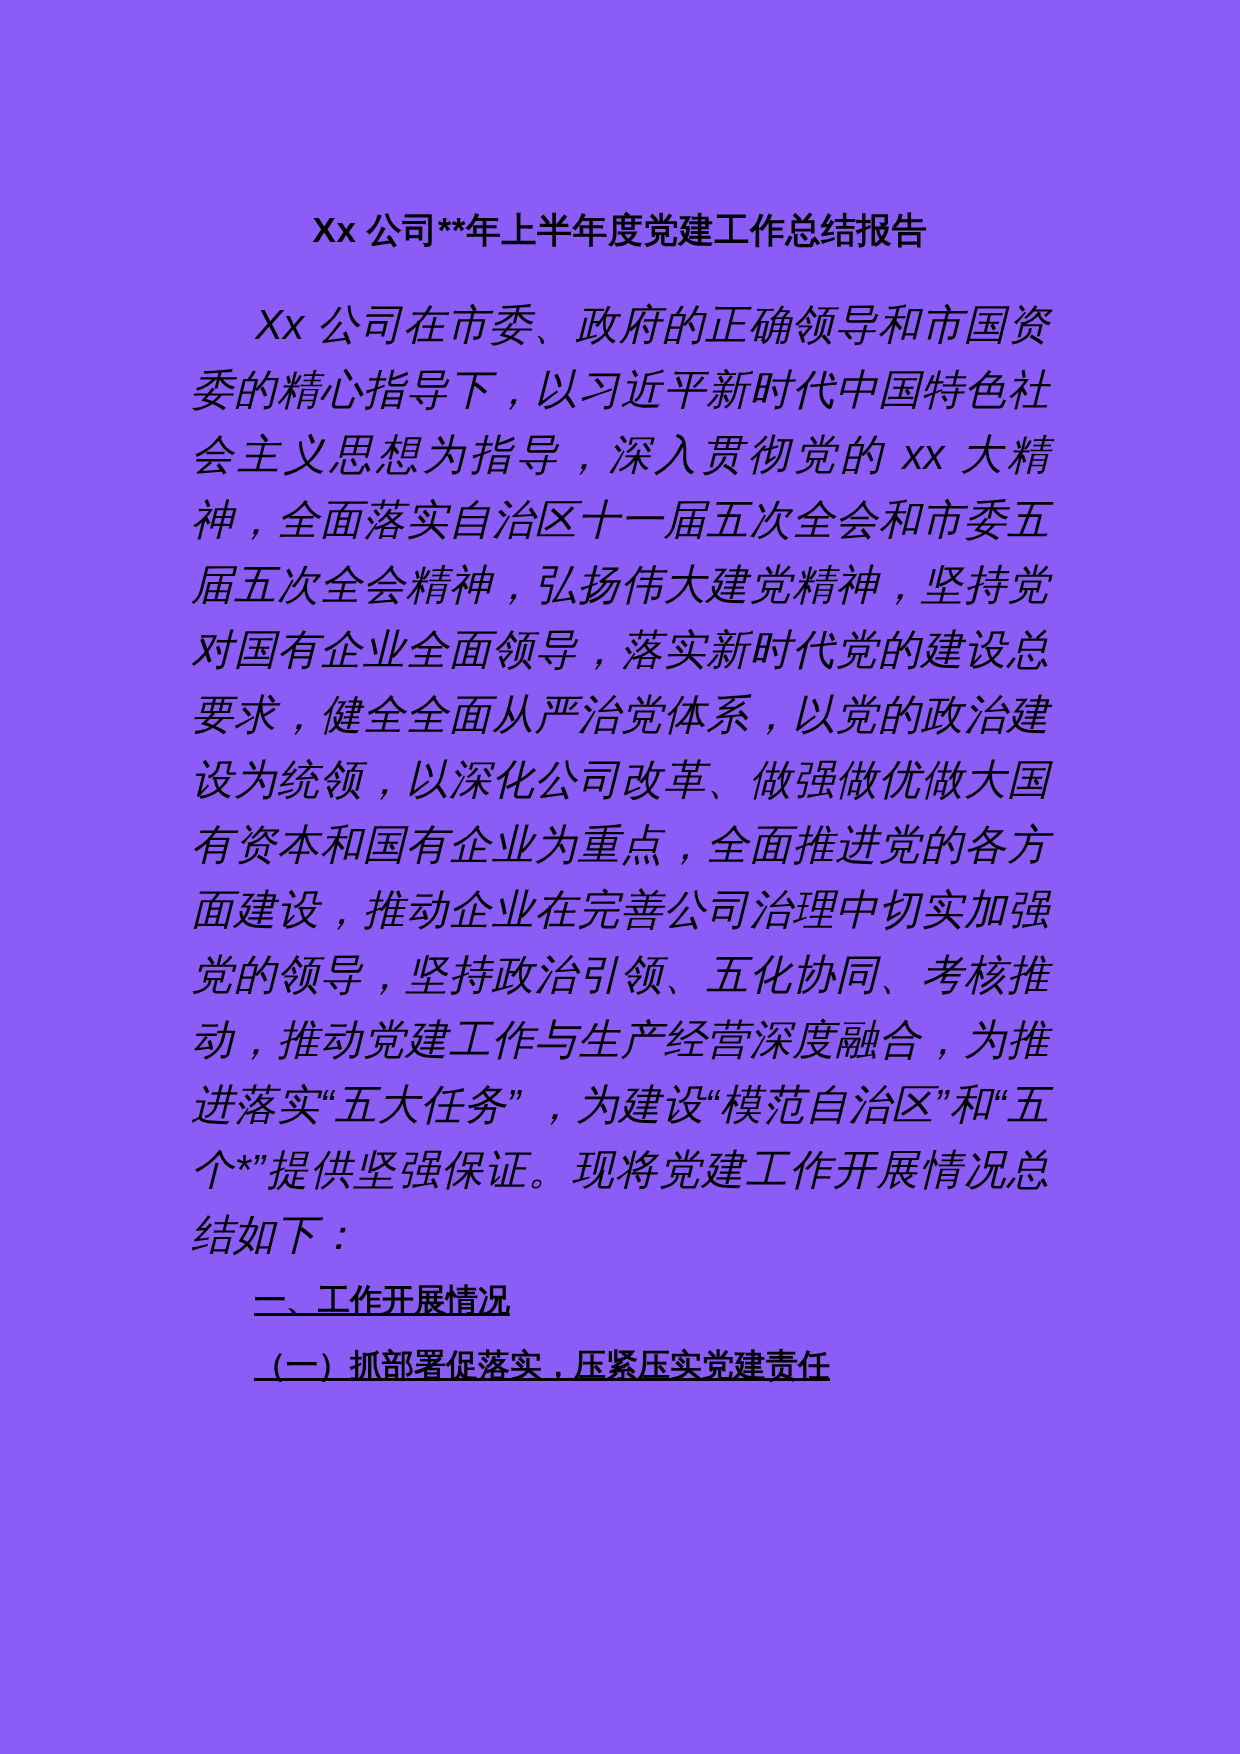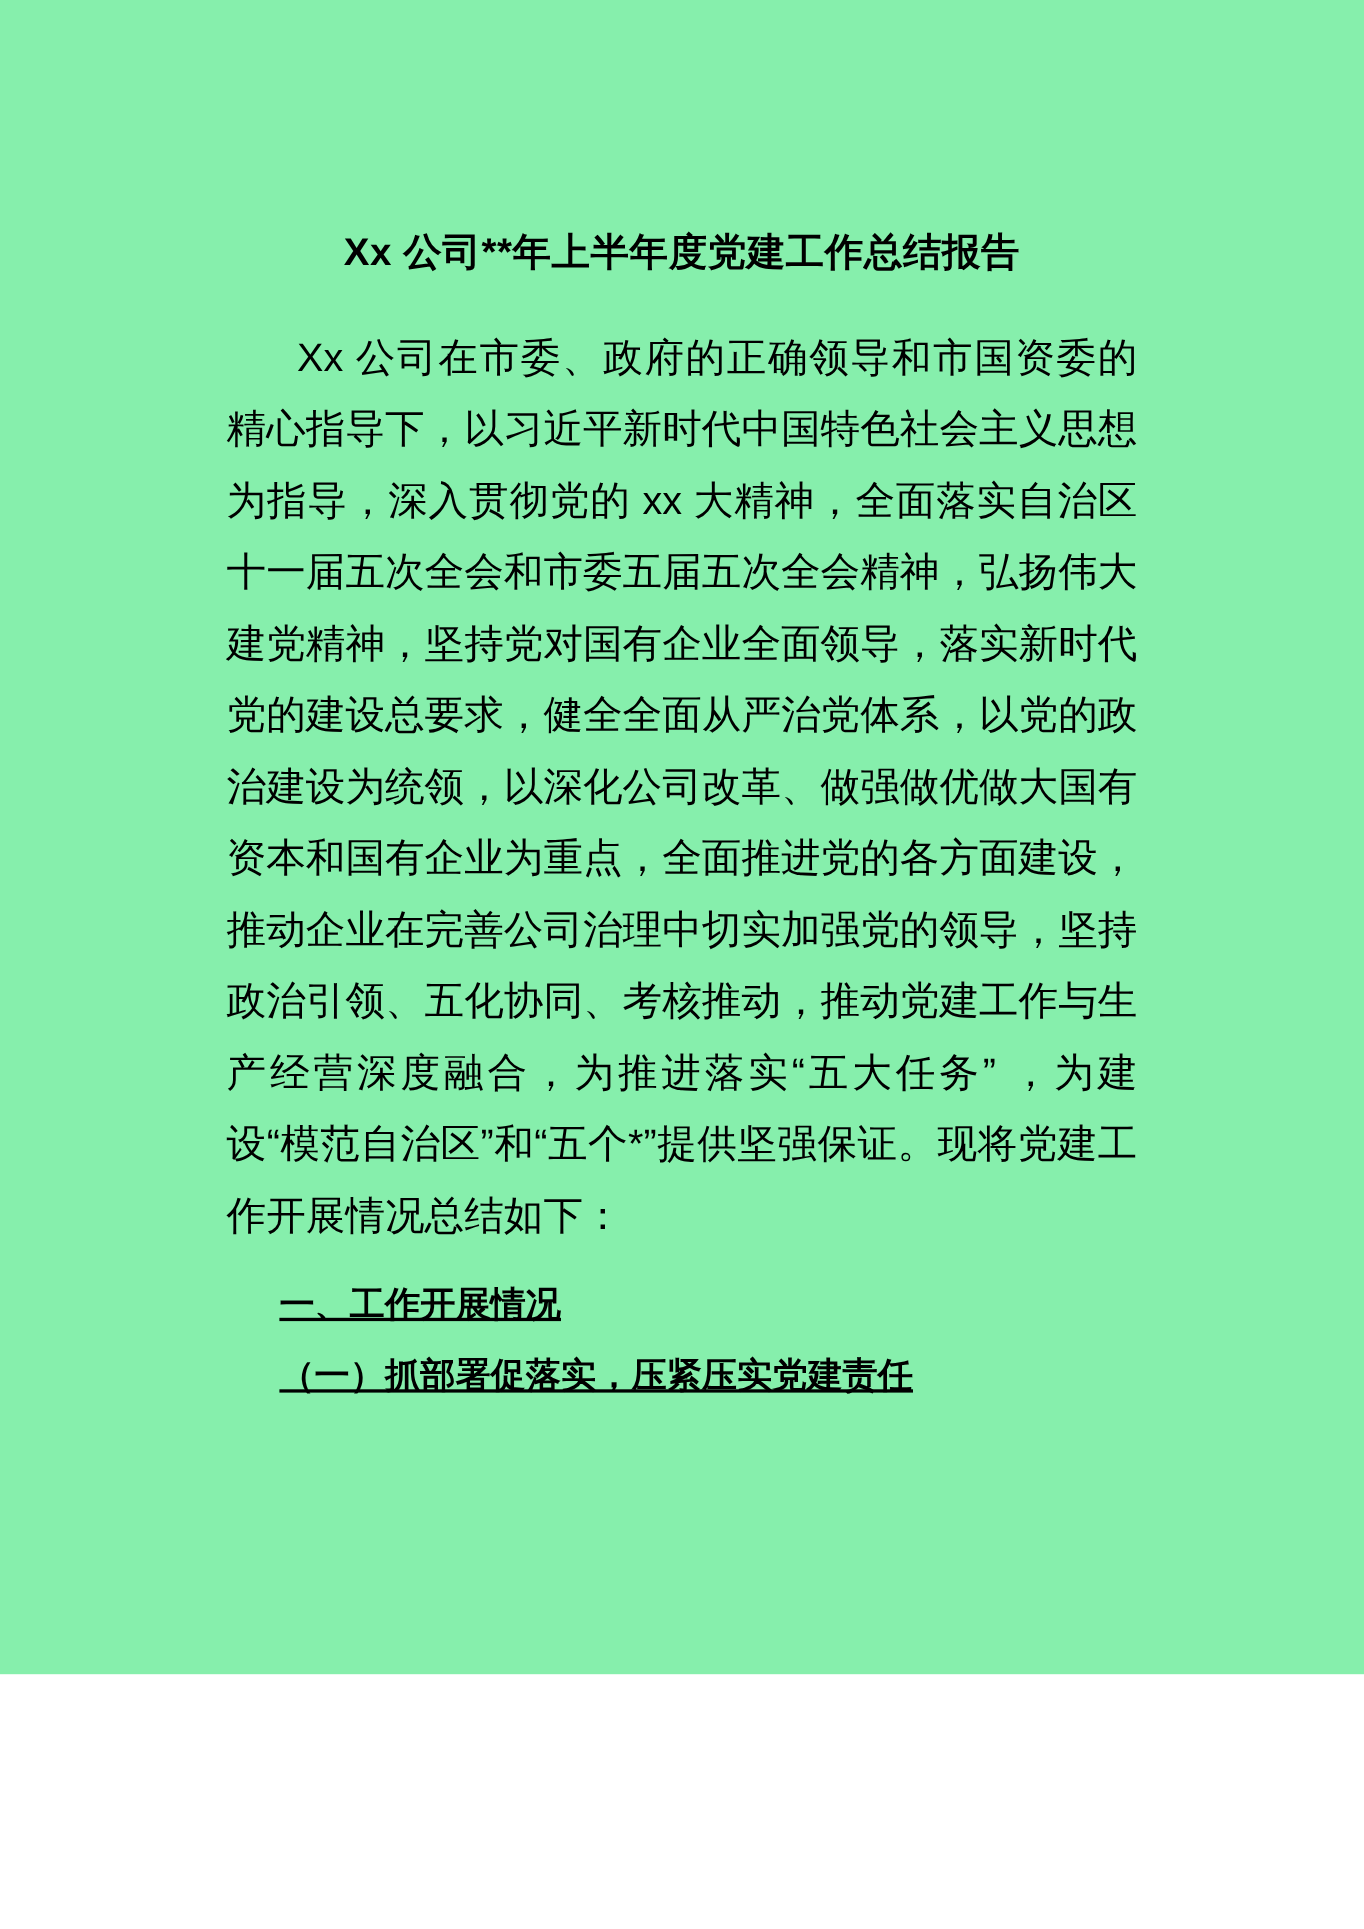--- a/index.html
+++ b/index.html
@@ -10,36 +10,37 @@
   body {
     width: 1240px;
     height: 1754px;
     font-family: "Liberation Sans", sans-serif;
     color: #000000;
     overflow: hidden;
   }
   .page {
     box-sizing: border-box;
     width: 1240px;
-    height: 1522px;
+    height: 1754px;
     padding: 197px 190px 0 190px;
-    background: #86efac;
+    background: #8b5cf6;
   }
   .doc-title {
     margin: 0 0 30px 0;
     font-size: 35px;
     font-weight: 700;
     line-height: 65px;
     text-align: center;
     letter-spacing: 0.5px;
   }
   .body-text {
-    font-size: 36px;
+    font-size: 42px;
     line-height: 65px;
-    margin: 16px;
+    margin: 1px;
+    font-style: italic;
   }
   .para {
     text-align: justify;
     text-indent: 64px;
     font-weight: 400;
   }
   .heading-l1, .heading-l2 {
     font-size: 32px;
     line-height: 65px;
     margin: 0;

